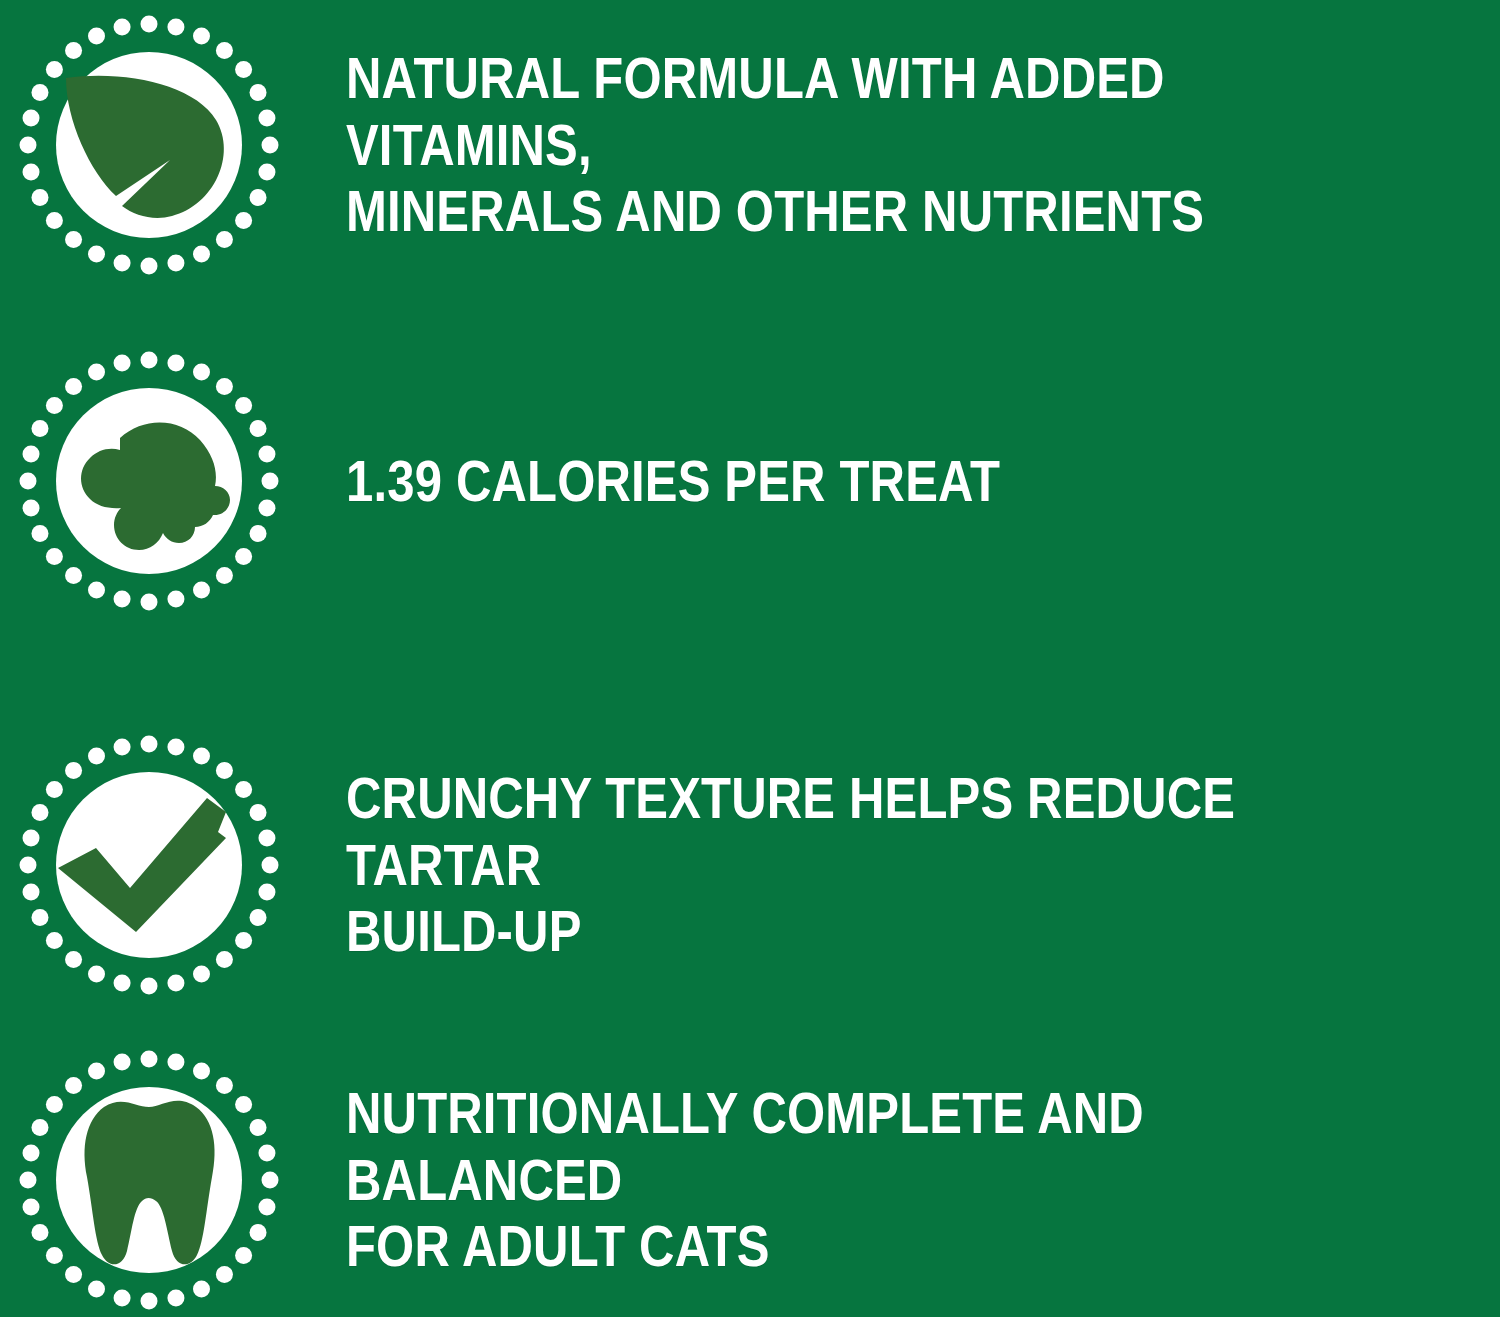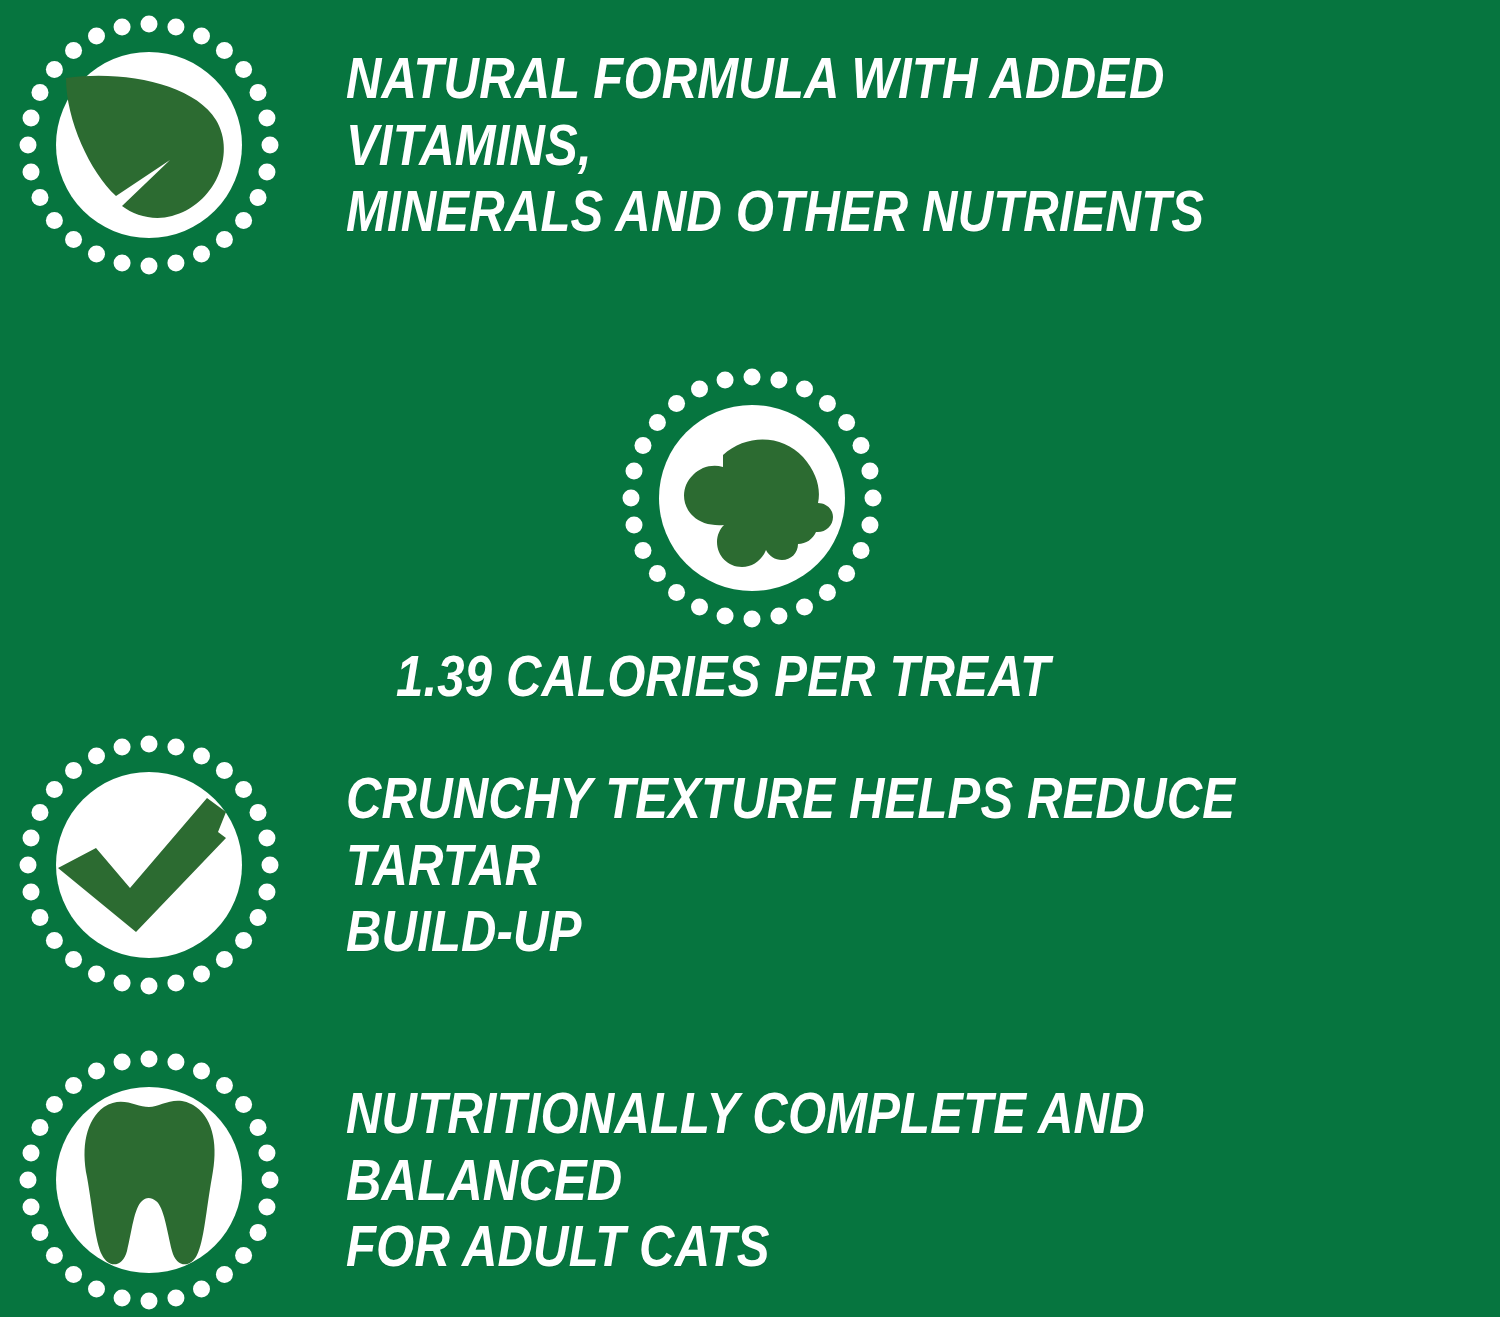--- a/index.html
+++ b/index.html
@@ -12,21 +12,20 @@
     overflow: hidden;
     font-family: "Liberation Sans", sans-serif;
   }
 
   .panel {
     position: relative;
     width: 1500px;
     height: 1317px;
     background: #06753F;
     overflow: hidden;
-    font-style: italic;
   }
 
   .feature-row {
     position: absolute;
     left: 0;
     width: 1500px;
     display: flex;
     align-items: center;
   }
 
@@ -54,21 +53,21 @@
     line-height: 1.17;
     letter-spacing: 0.2px;
     transform: scaleX(0.86);
     transform-origin: left center;
     white-space: pre-line;
     text-shadow: 0 1px 0 rgba(0,0,0,0.10);
   }
 
   
   #row-0 { top: 0px; }
-  #row-1 { top: 353px; flex-direction: column; }
+  #row-1 { top: 336px; }
   #row-2 { top: 720px; }
   #row-3 { top: 1035px; }
 </style>
 </head>
 <body>
 
 <div class="panel">
 
   <div class="feature-row" id="row-0">
     <div class="icon-wrap">

